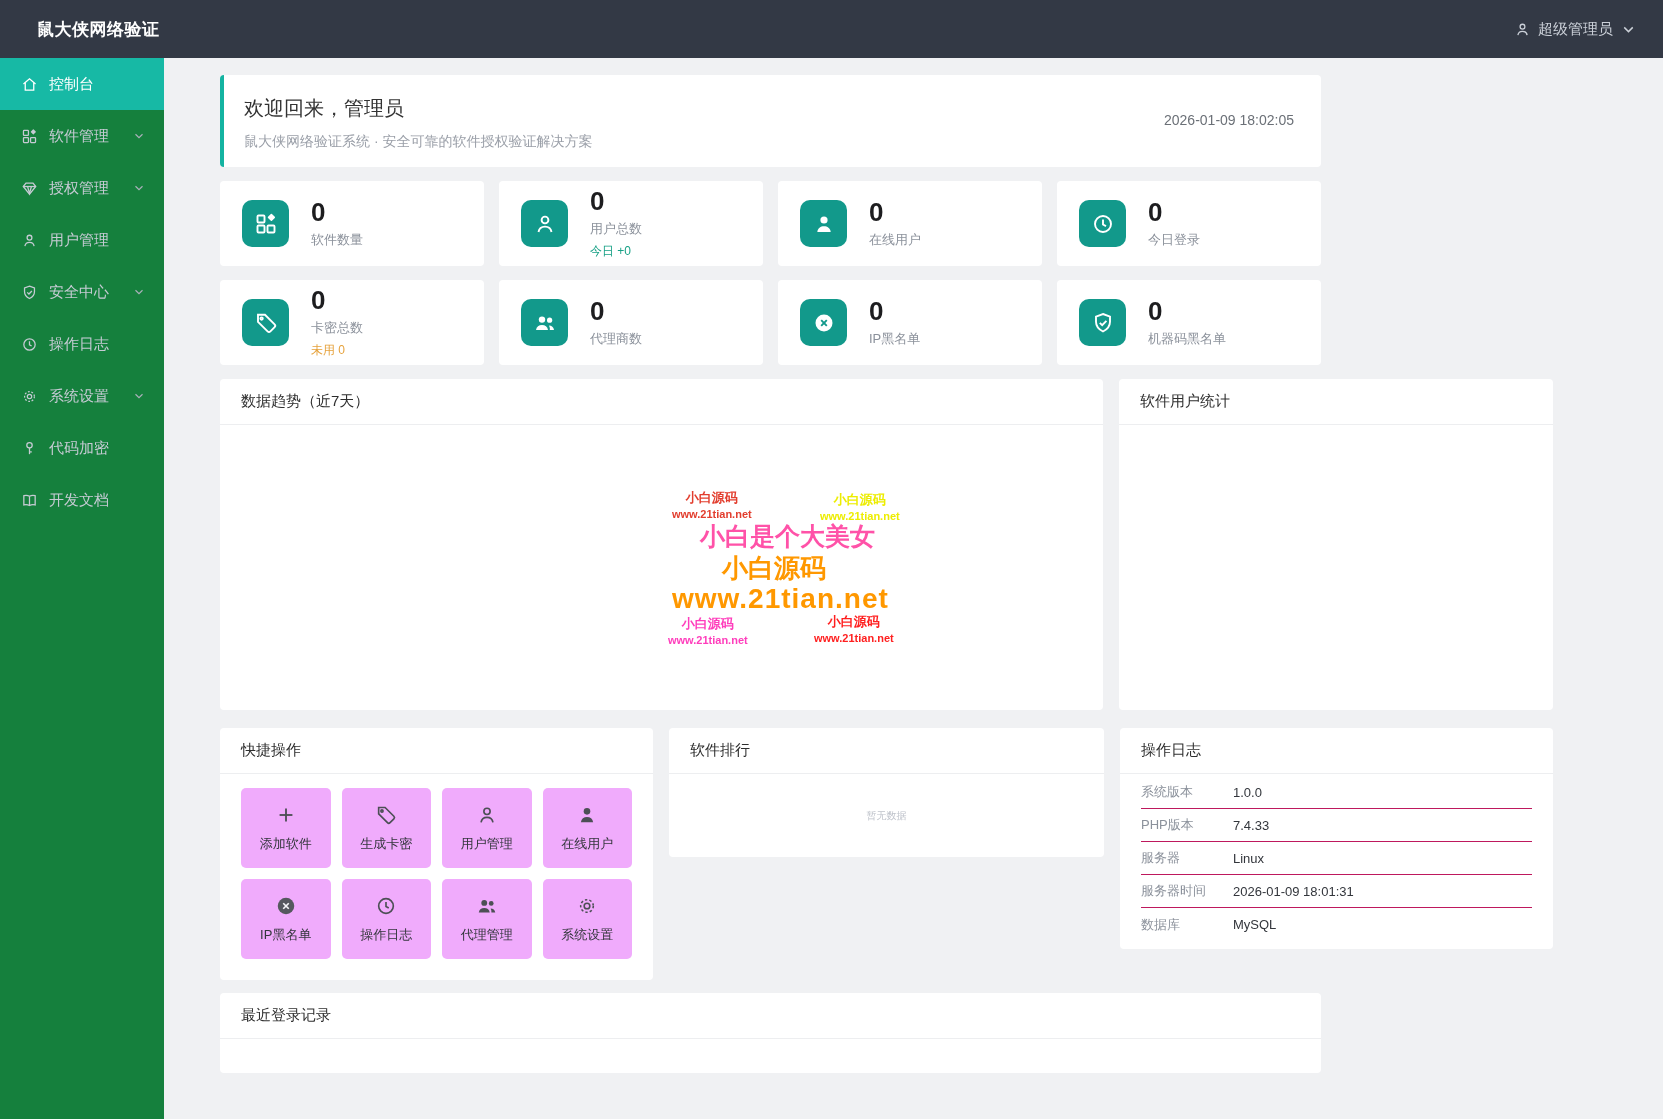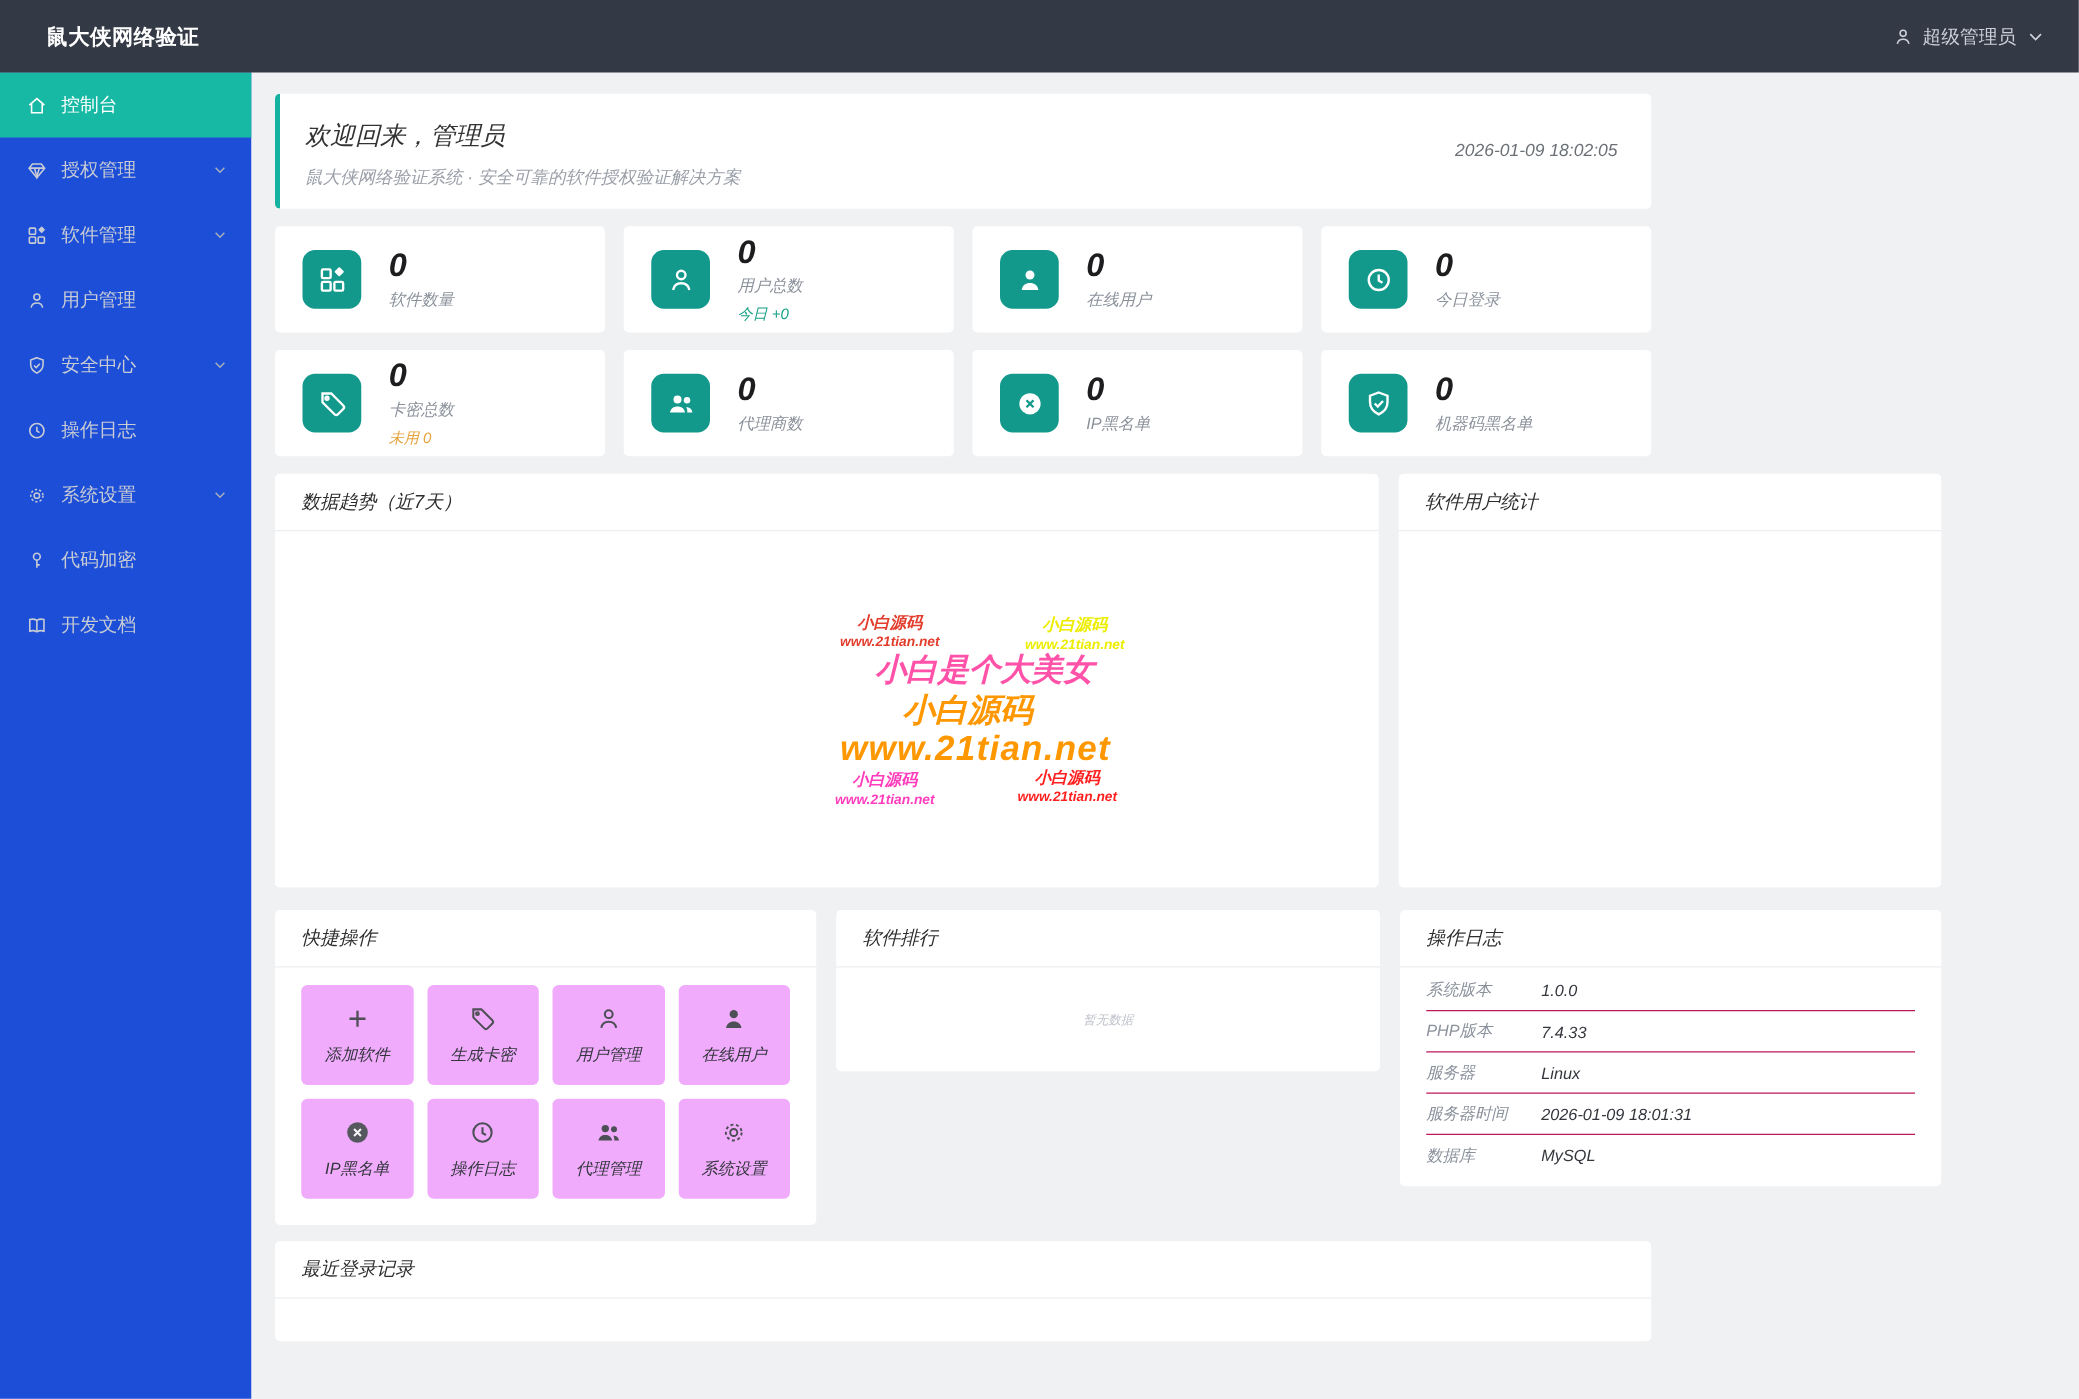--- a/index.html
+++ b/index.html
@@ -11,31 +11,31 @@
   svg { display:block; }
   .ic { width:17px; height:17px; }
 
   
   .hdr { position:absolute; top:0; left:0; width:1663px; height:58px; background:#333945; display:flex; align-items:center; justify-content:space-between; z-index:5; }
   .logo { width:203px; padding-left:37px; font-size:17px; font-weight:bold; color:#ffffff; letter-spacing:.5px; }
   .usermenu { display:flex; align-items:center; gap:7px; margin-right:26px; color:#ccd1d9; font-size:15px; cursor:pointer; }
   .usermenu .ic { color:#ccd1d9; }
 
   
-  .sb { position:absolute; top:58px; left:0; bottom:0; width:201px; background:#1d4ed8; }
+  .sb { position:absolute; top:58px; left:0; bottom:0; width:164px; background:#15803d; }
   .sb-item { height:52px; display:flex; align-items:center; padding:0 18px 0 21px; color:#c6cbd4; font-size:15px; cursor:pointer; }
   .sb-item .ic { color:#c6cbd4; margin-right:11px; }
   .sb-item .lbl { flex:1; }
   .sb-item .chev { width:14px; height:14px; color:#aab0ba; }
   .sb-item.active { background:#17b9a5; color:#ffffff; }
   .sb-item.active .ic { color:#ffffff; }
 
   
   .main { position:absolute; left:203px; top:58px; right:0; bottom:0; padding:17px; }
-  .content { width:1101px;font-style:italic; }
+  .content { width:1101px; }
   .card { background:#ffffff; border-radius:4px; }
 
   
   .welcome { height:92px; border-left:4px solid #14b3a1; padding:20px 24px 0 20px; position:relative; margin-bottom:14px; }
   .welcome h1 { font-size:20px; font-weight:500; color:#333; margin-bottom:11px; }
   .welcome p { font-size:14px; color:#9a9fa8; }
   .welcome .ts { position:absolute; right:27px; top:37px; font-size:14px; color:#6b7077; }
 
   
   .stats { display:grid; grid-template-columns:repeat(4,1fr); gap:15px; margin-bottom:14px; }
@@ -112,42 +112,42 @@
         <svg class="ic" viewBox="0 0 24 24" fill="none" stroke="currentColor" stroke-width="1.8">
           <path d="M3.5 11.4 12 4l8.5 7.4"></path>
           <path d="M6 9.4V20h12V9.4"></path>
         </svg>
       </span>
     <span class="lbl">控制台</span>
   </div>
   <div class="sb-item">
     <span>
         <svg class="ic" viewBox="0 0 24 24" fill="none" stroke="currentColor" stroke-width="1.8">
-          <path d="M7 4.5h10l3.8 4.7L12 20 3.2 9.2z"></path>
-          <path d="M3.2 9.2h17.6"></path>
-          <path d="M9.3 9.2 12 19l2.7-9.8"></path>
-        </svg>
-      </span>
-    <span class="lbl">授权管理</span>
-    <span class="chev">
-        <svg viewBox="0 0 24 24" fill="none" stroke="currentColor" stroke-width="2" width="14" height="14">
-          <polyline points="6 9 12 15 18 9"></polyline>
-        </svg>
-      </span>
-  </div>
-  <div class="sb-item">
-    <span>
-        <svg class="ic" viewBox="0 0 24 24" fill="none" stroke="currentColor" stroke-width="1.8">
           <rect x="3.5" y="3.5" width="7" height="7" rx="1"></rect>
           <rect x="3.5" y="13.5" width="7" height="7" rx="1"></rect>
           <rect x="13.5" y="13.5" width="7" height="7" rx="1"></rect>
           <rect x="14.6" y="2.6" width="5.6" height="5.6" rx="0.8" transform="rotate(45 17.4 5.4)" fill="currentColor" stroke="none"></rect>
         </svg>
       </span>
     <span class="lbl">软件管理</span>
+    <span class="chev">
+        <svg viewBox="0 0 24 24" fill="none" stroke="currentColor" stroke-width="2" width="14" height="14">
+          <polyline points="6 9 12 15 18 9"></polyline>
+        </svg>
+      </span>
+  </div>
+  <div class="sb-item">
+    <span>
+        <svg class="ic" viewBox="0 0 24 24" fill="none" stroke="currentColor" stroke-width="1.8">
+          <path d="M7 4.5h10l3.8 4.7L12 20 3.2 9.2z"></path>
+          <path d="M3.2 9.2h17.6"></path>
+          <path d="M9.3 9.2 12 19l2.7-9.8"></path>
+        </svg>
+      </span>
+    <span class="lbl">授权管理</span>
     <span class="chev">
         <svg viewBox="0 0 24 24" fill="none" stroke="currentColor" stroke-width="2" width="14" height="14">
           <polyline points="6 9 12 15 18 9"></polyline>
         </svg>
       </span>
   </div>
   <div class="sb-item">
     <span>
         <svg class="ic" viewBox="0 0 24 24" fill="none" stroke="currentColor" stroke-width="1.8">
           <circle cx="12" cy="8" r="3.4"></circle>

